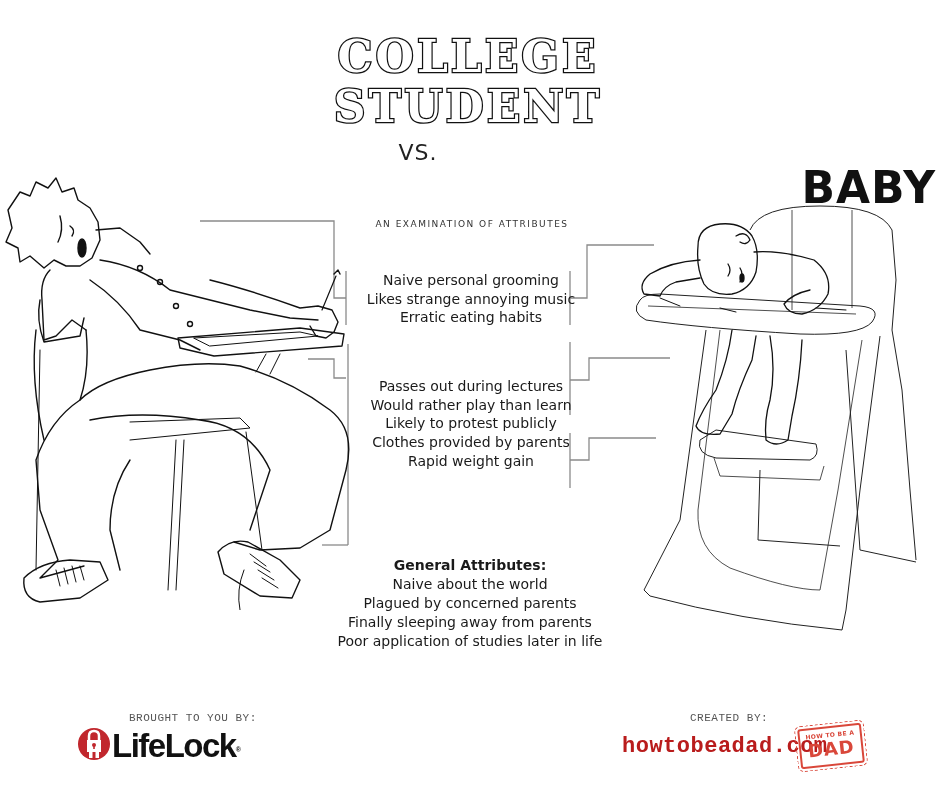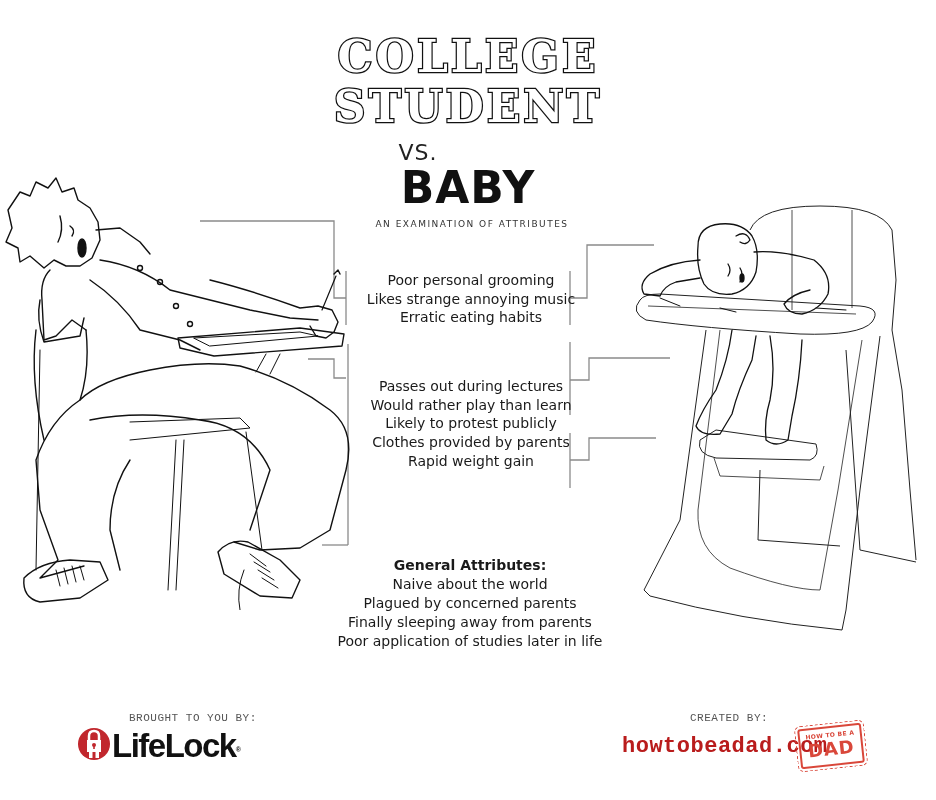--- a/index.html
+++ b/index.html
@@ -9,21 +9,21 @@
   .title-line {
     position:absolute; left:0; width:936px; text-align:center;
     font-family:"DejaVu Serif", serif; font-weight:bold;
     font-size:44px; letter-spacing:3px; line-height:46px;
     color:#ffffff;
     -webkit-text-stroke:2.5px #111;
     paint-order: stroke fill;
     text-shadow: 0 0 0 #111;
   }
   .vs { position:absolute; left:0; width:836px; text-align:center; top:140px; font-size:22px; color:#222; font-family:"DejaVu Sans", sans-serif; font-weight:normal; letter-spacing:1px;}
-  .baby { position:absolute; left:0; width:936px; text-align:center; top:162px; font-size:44px; font-weight:bold; color:#111; font-family:"DejaVu Sans", sans-serif; letter-spacing:1px;}
+  .baby { position:absolute; left:0; width:936px; text-align:right; top:162px; font-size:44px; font-weight:bold; color:#111; font-family:"DejaVu Sans", sans-serif; letter-spacing:1px;}
   .subtitle { position:absolute; left:4px; width:936px; text-align:center; top:219px; font-size:9px; letter-spacing:1.5px; color:#333; }
 
   .attr-group { position:absolute; left:346px; width:250px; text-align:center; font-size:14px; line-height:18.5px; color:#1a1a1a; }
   .attr-group div { white-space:nowrap; }
 
   .general { position:absolute; left:300px; width:340px; text-align:center; top:556px; font-size:14px; line-height:19px; }
   .general .hdr { font-weight:bold; }
 
   .credit-label { position:absolute; font-family:"Liberation Mono", monospace; font-size:11px; color:#555; letter-spacing:0.5px;margin-left:16px; }
   .lifelock-text { position:absolute; left:112px; top:726px; font-family:"Liberation Sans", sans-serif; font-weight:bold; font-size:33px; letter-spacing:-1.5px; color:#111; line-height:40px;}
@@ -59,21 +59,21 @@
 
     <line x1="570" y1="342" x2="570" y2="415"></line>
     <polyline points="570,380 589,380 589,358 670,358"></polyline>
 
     <line x1="570" y1="433" x2="570" y2="488"></line>
     <polyline points="570,460 589,460 589,438 656,438"></polyline>
   </g>
 </svg>
 
 <div class="attr-group" style="top:271px;">
-  <div>Poor personal grooming</div>
+  <div>Naive personal grooming</div>
   <div>Likes strange annoying music</div>
   <div>Erratic eating habits</div>
 </div>
 <div class="attr-group" style="top:343px;margin-top:34px;">
   <div>Passes out during lectures</div>
   <div>Would rather play than learn</div>
   <div>Likely to protest publicly</div>
 </div>
 <div class="attr-group" style="top:433px;">
   <div>Clothes provided by parents</div>

